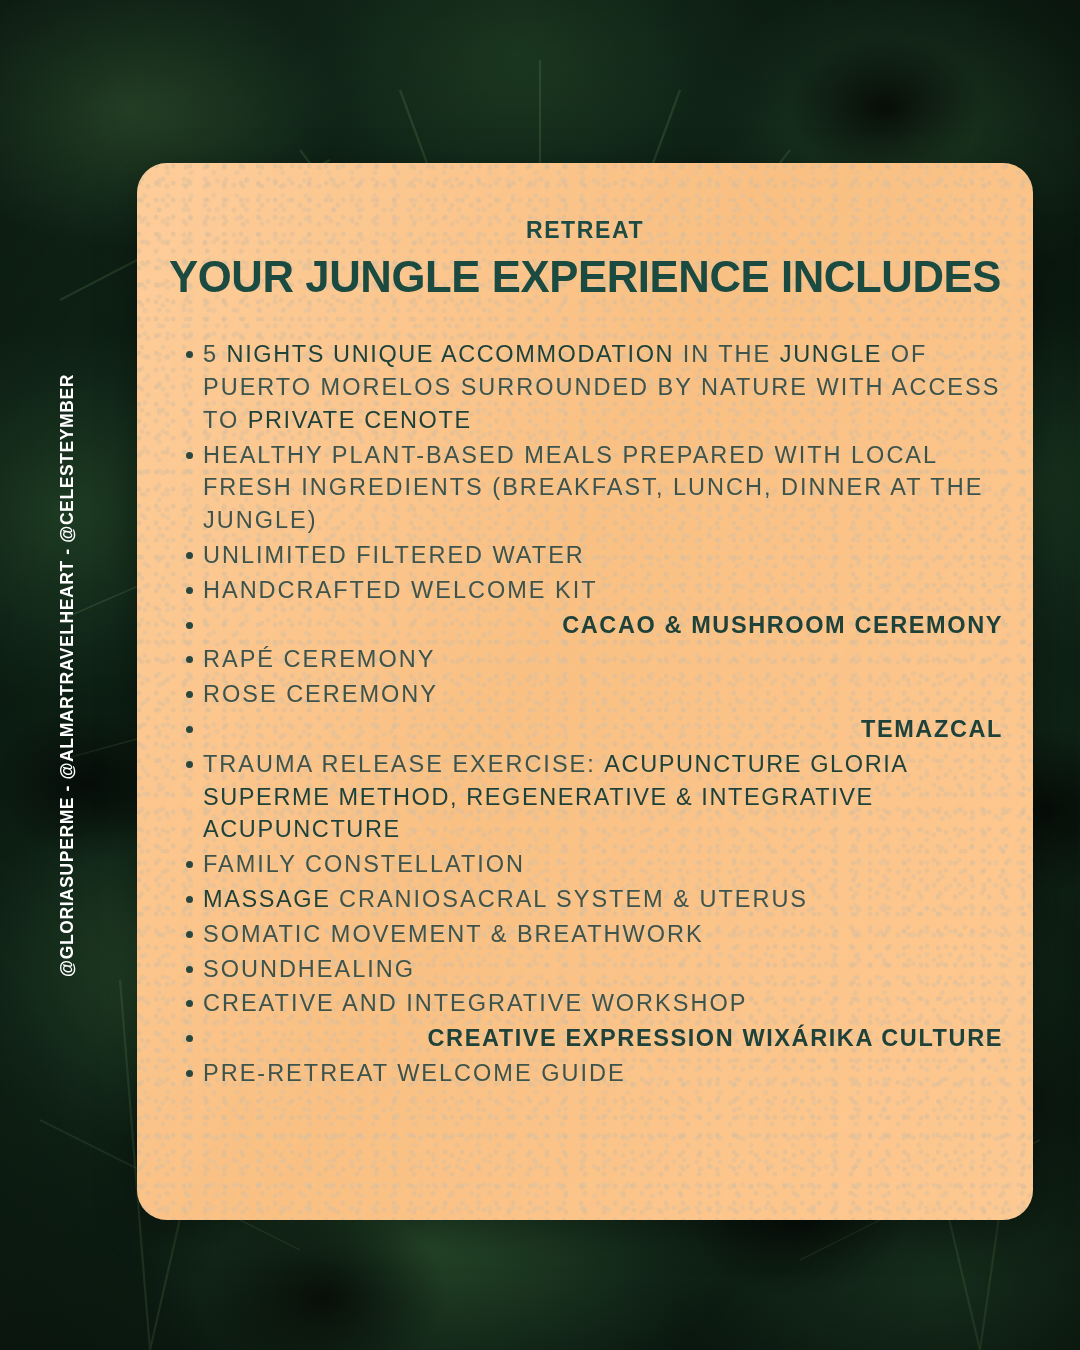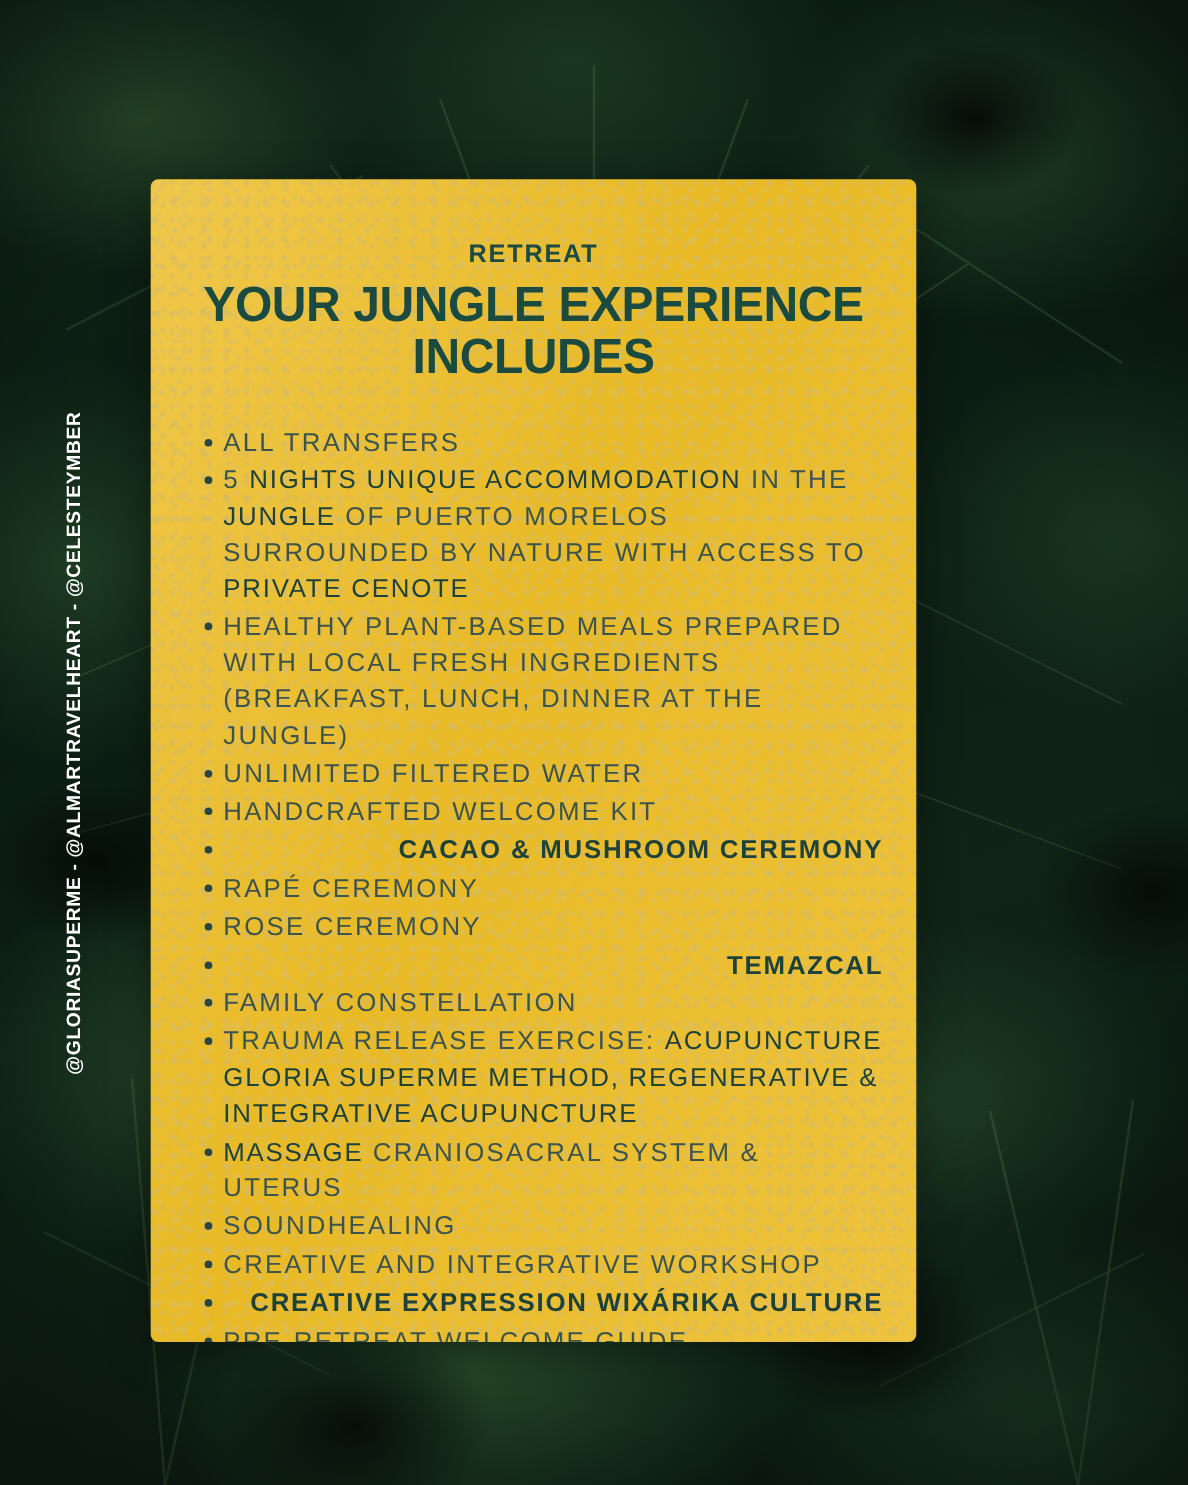--- a/index.html
+++ b/index.html
@@ -73,23 +73,23 @@
     font-weight:700;
     letter-spacing:.6px;
     white-space:nowrap;
     font-family:"Liberation Sans", sans-serif;
   }
 
   
   .card {
     position:absolute;
     left:137px; top:163px;
-    width:696px; height:1057px;
-    background:#eab308;
-    border-radius:7px;
+    width:896px; height:1057px;
+    background:#fdba74;
+    border-radius:30px;
     box-shadow:0 10px 40px rgba(0,0,0,.35);
     overflow:hidden;
     z-index:4;
   }
   
   .card::before {
     content:"";
     position:absolute; inset:0;
     pointer-events:none;
     opacity:.55;
@@ -202,32 +202,32 @@
 
   <div class="credit">
     <span>@GLORIASUPERME - @ALMARTRAVELHEART - @CELESTEYMBER</span>
   </div>
 
   <div class="card">
     <div class="card-inner">
       <div class="eyebrow">RETREAT</div>
       <h1 class="title">YOUR JUNGLE EXPERIENCE INCLUDES</h1>
       <ul class="features">
-          <li>ALL TRANSFERS</li>
           <li>5 <b>NIGHTS UNIQUE ACCOMMODATION</b> IN THE <b>JUNGLE</b> OF PUERTO MORELOS SURROUNDED BY NATURE WITH ACCESS TO <b>PRIVATE CENOTE</b></li>
           <li>HEALTHY PLANT-BASED MEALS PREPARED WITH LOCAL FRESH INGREDIENTS (BREAKFAST, LUNCH, DINNER AT THE JUNGLE)</li>
           <li>UNLIMITED FILTERED WATER</li>
           <li>HANDCRAFTED WELCOME KIT</li>
           <li class="all-bold">CACAO &amp; MUSHROOM CEREMONY</li>
           <li>RAPÉ CEREMONY</li>
           <li>ROSE CEREMONY</li>
           <li class="all-bold">TEMAZCAL</li>
+          <li>TRAUMA RELEASE EXERCISE: <b>ACUPUNCTURE GLORIA SUPERME METHOD, REGENERATIVE &amp; INTEGRATIVE ACUPUNCTURE</b></li>
           <li>FAMILY CONSTELLATION</li>
-          <li>TRAUMA RELEASE EXERCISE: <b>ACUPUNCTURE GLORIA SUPERME METHOD, REGENERATIVE &amp; INTEGRATIVE ACUPUNCTURE</b></li>
           <li><b>MASSAGE</b> CRANIOSACRAL SYSTEM &amp; UTERUS</li>
+          <li>SOMATIC MOVEMENT &amp; BREATHWORK</li>
           <li>SOUNDHEALING</li>
           <li>CREATIVE AND INTEGRATIVE WORKSHOP</li>
           <li class="all-bold">CREATIVE EXPRESSION WIXÁRIKA CULTURE</li>
           <li>PRE-RETREAT WELCOME GUIDE</li>
         </ul>
     </div>
   </div>
 
 </div>
 

